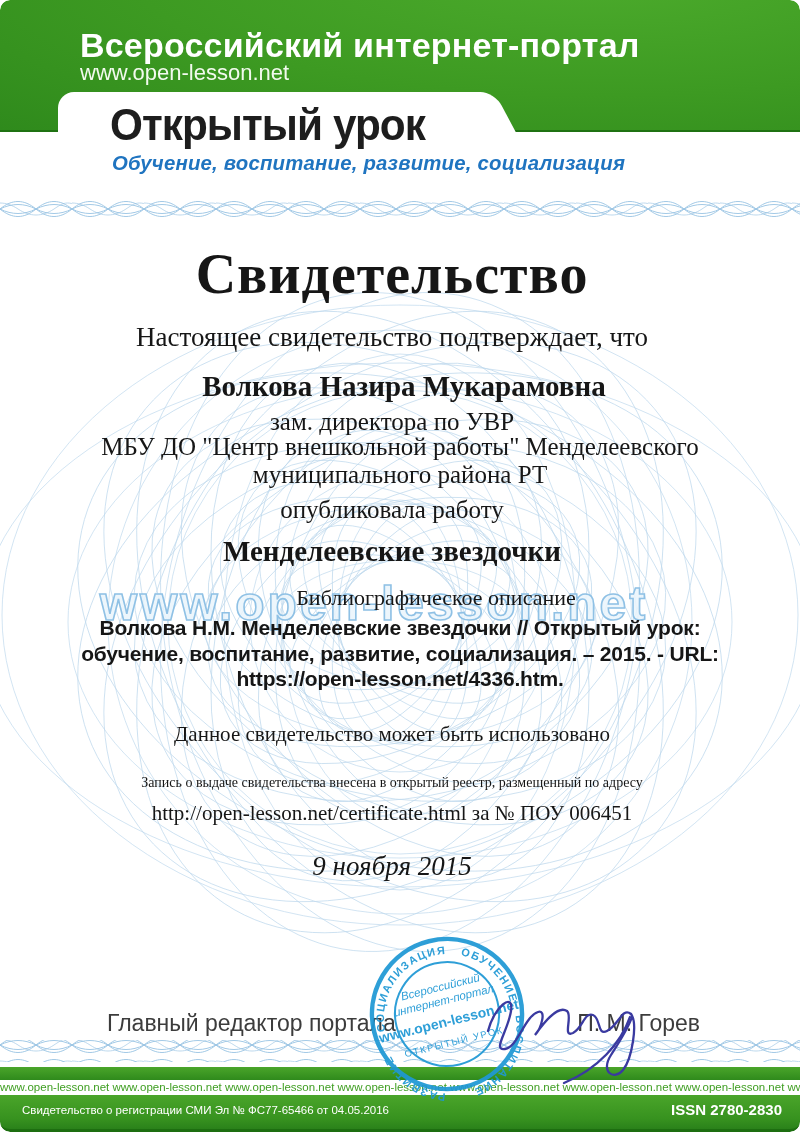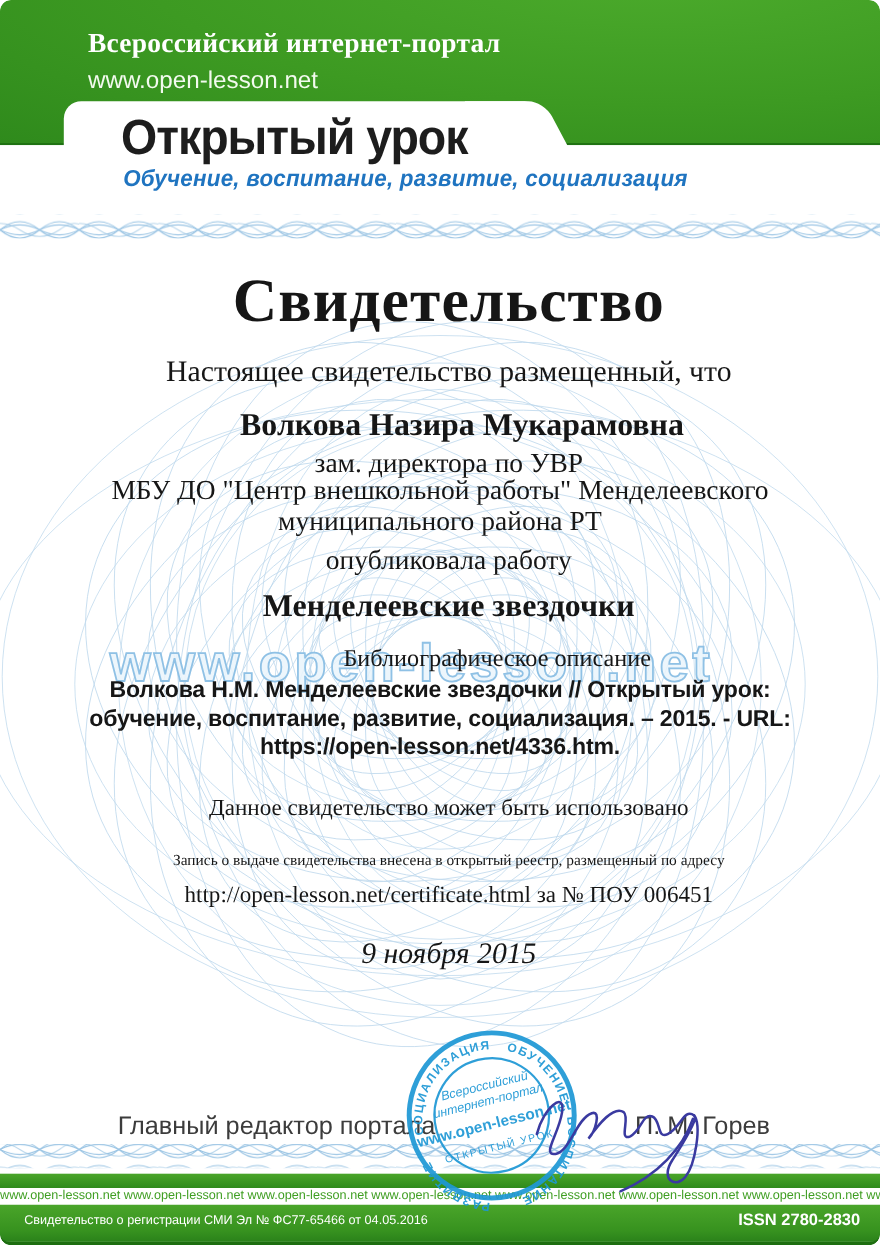--- a/index.html
+++ b/index.html
@@ -10,21 +10,21 @@
   }
   
   .header-band{
     position:absolute;left:0;top:0;width:800px;height:130px;
     background:radial-gradient(ellipse at 75% -20%, #4cab2c 0%, #3d9a22 55%, #2f8a1c 100%);
     border-bottom:2px solid #1f7212;
     border-radius:10px 10px 0 0;
   }
   .portal-line{
     position:absolute;left:80px;top:26px;color:#ffffff;
-    font-family:Liberation Serif, serif;font-weight:bold;font-size:25px;letter-spacing:.2px;
+    font-family:Liberation Sans, sans-serif;font-weight:bold;font-size:34px;letter-spacing:.2px;
   }
   .portal-url{
     position:absolute;left:80px;top:60px;color:#f2faee;
     font-family:"Liberation Sans",sans-serif;font-weight:normal;font-size:22px;
   }
   .badge{
     position:absolute;left:58px;top:92px;width:427px;height:100px;
     background:#ffffff;border-radius:16px 8px 0 0;
   }
   .badge::after{
@@ -42,21 +42,21 @@
     font-size:21px;letter-spacing:.2px;transform:scaleX(.97);transform-origin:left top;
   }
   
   .bg-svg{position:absolute;left:0;top:0;z-index:0;}
   .watermark{
     position:absolute;left:-26px;top:576px;width:800px;z-index:1;text-align:center;
     font-family:"Liberation Sans",sans-serif;font-weight:bold;font-size:48px;letter-spacing:3px;
     color:rgba(234,244,251,.85);-webkit-text-stroke:1.6px #8fc1e5;
   }
   
-  .cline{position:absolute;left:16px;width:784px;text-align:center;z-index:2;}
+  .cline{position:absolute;left:0;width:784px;text-align:center;z-index:2;}
   .t-main   {top:242px;font-size:56px;font-weight:bold;letter-spacing:1px;}
   .t-confirm{top:322px;font-size:27px;}
   .t-name   {top:370px;font-size:29px;font-weight:bold;padding-left:12px;}
   .t-pos    {top:408px;font-size:25px;}
   .t-org    {top:433px;font-size:25px;line-height:1.1;left:80px;width:640px;}
   .t-action {top:496px;font-size:25px;}
   .t-work   {top:535px;font-size:29px;font-weight:bold;}
   .t-bibh   {top:585px;font-size:22px;margin-left:44px;}
   .t-bib    {top:615px;left:50px;width:700px;font-family:"Liberation Sans",sans-serif;
              font-weight:bold;font-size:21px;line-height:1.22;letter-spacing:-.2px;}
@@ -180,21 +180,21 @@
   <div class="watermark">www.open-lesson.net</div>
 
   <div class="header-band"></div>
   <div class="portal-line">Всероссийский интернет-портал</div>
   <div class="portal-url">www.open-lesson.net</div>
   <div class="badge"></div>
   <div class="badge-title">Открытый урок</div>
   <div class="badge-subtitle">Обучение, воспитание, развитие, социализация</div>
 
   <div class="cline t-main">Свидетельство</div>
-  <div class="cline t-confirm">Настоящее свидетельство размещенный, что</div>
+  <div class="cline t-confirm">Настоящее свидетельство подтверждает, что</div>
   <div class="cline t-name">Волкова Назира Мукарамовна</div>
   <div class="cline t-pos">зам. директора по УВР</div>
   <div class="cline t-org">МБУ ДО "Центр внешкольной работы" Менделеевского муниципального района РТ</div>
   <div class="cline t-action">опубликовала работу</div>
   <div class="cline t-work">Менделеевские звездочки</div>
   <div class="cline t-bibh">Библиографическое описание</div>
   <div class="cline t-bib">Волкова Н.М. Менделеевские звездочки // Открытый урок: обучение, воспитание, развитие, социализация. – 2015. - URL: https://open-lesson.net/4336.htm.</div>
   <div class="cline t-use1">Данное свидетельство может быть использовано</div>
   <div class="cline t-reg1">Запись о выдаче свидетельства внесена в открытый реестр, размещенный по адресу</div>
   <div class="cline t-reg2">http://open-lesson.net/certificate.html за № ПОУ 006451</div>

